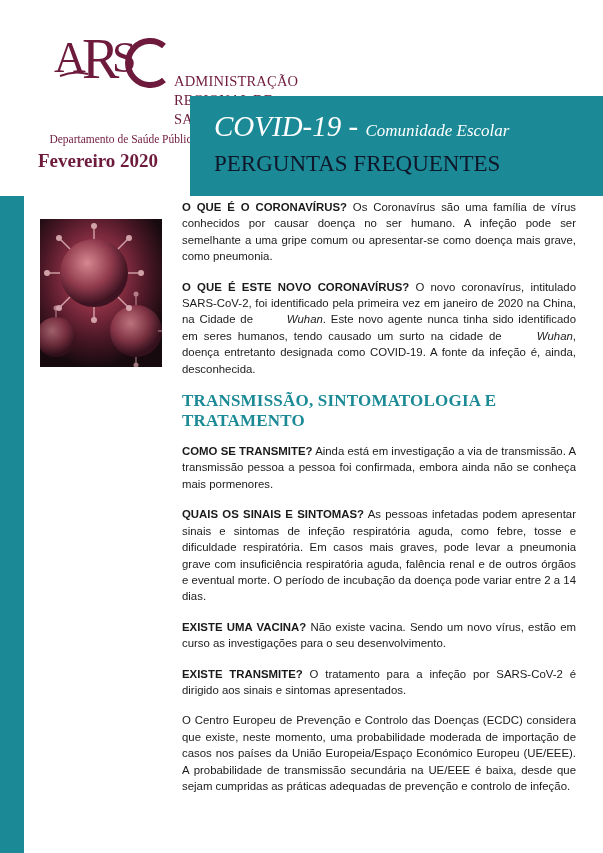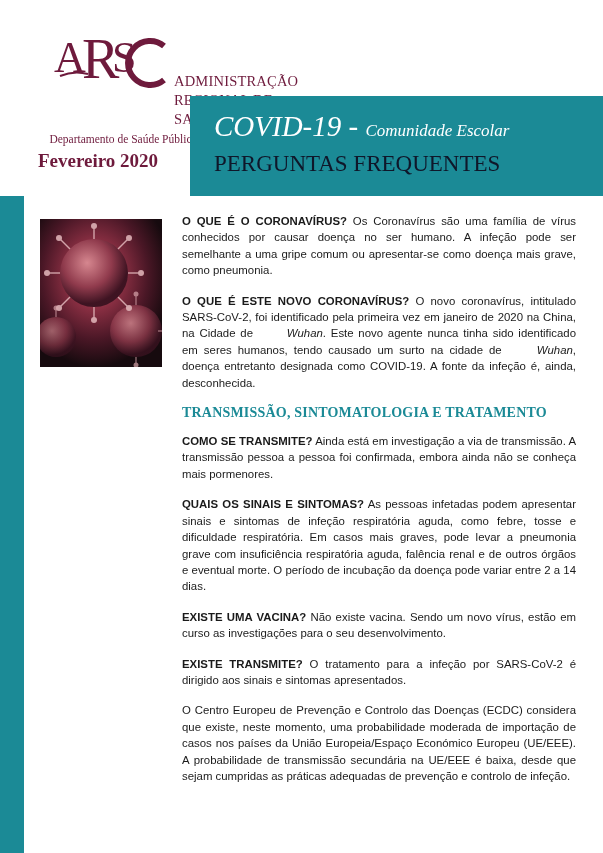--- a/index.html
+++ b/index.html
@@ -138,37 +138,37 @@
     top: 219px;
     width: 122px;
     height: 148px;
     overflow: hidden;
     background: radial-gradient(circle at 48% 42%, #b3505e 0%, #8e2f44 22%, #5d1c30 48%, #2c1018 75%, #140a0e 100%);
   }
   
   .content {
     position: absolute;
     left: 182px;
-    top: 213px;
+    top: 199px;
     width: 394px;
   }
   p.para {
     margin: 0 0 14px 0;
     color: #1a1a1a;
     font-size: 11.4px;
     line-height: 16.4px;
     text-align: justify;
   }
   p.para b { font-weight: bold; }
   p.para i { font-style: italic; margin-left: 29px; }
   h2.section {
     margin: 6px 0 12px 0;
     color: #1b8a96;
     font-family: "Liberation Serif", serif;
-    font-size: 14px;
+    font-size: 17px;
     font-weight: bold;
     letter-spacing: 0.2px;
   }
 </style>
 </head>
 <body>
 
 <div class="page">
 
   <div class="left-bar"></div>

